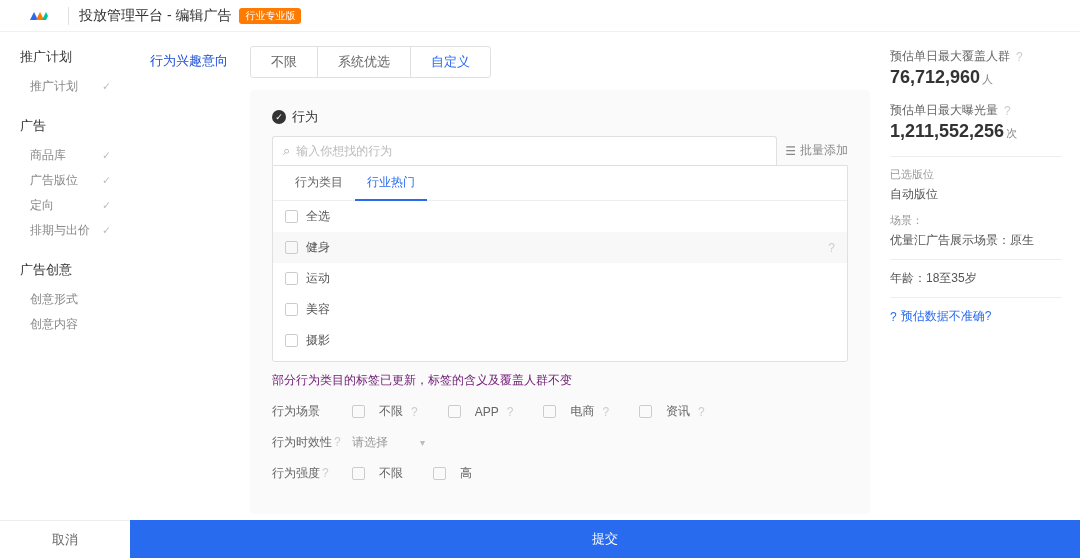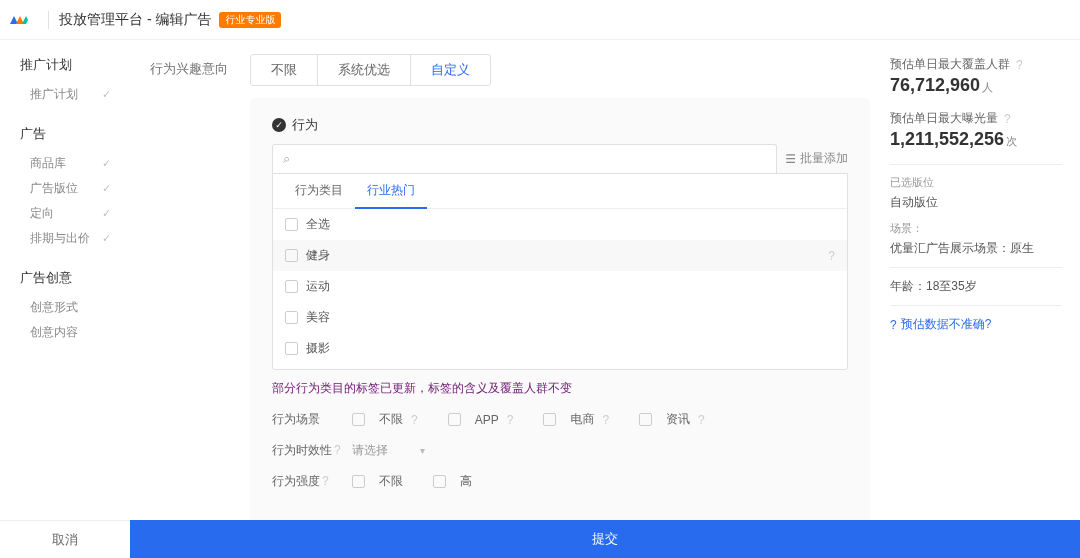--- a/index.html
+++ b/index.html
@@ -1,34 +1,34 @@
 <!DOCTYPE html>
 <html><head>
 <meta charset="utf-8">
 <style>
 * { margin: 0; padding: 0; box-sizing: border-box; }
 body { font-family: -apple-system, "PingFang SC", "Microsoft YaHei", sans-serif; font-size: 13px; color: #333; background: #fff; }
 .app { width: 1080px; height: 558px; position: relative; overflow: hidden; }
 
-.header { height: 40px; display: flex; align-items: center; padding: 0 8px; border-bottom: 1px solid #f0f0f0; }
+.header { height: 32px; display: flex; align-items: center; padding: 0 28px; border-bottom: 1px solid #f0f0f0; }
 .logo { width: 20px; height: 20px; margin-right: 10px; }
 .divider-v { width: 1px; height: 18px; background: #e0e0e0; margin: 0 10px; }
 .page-title { font-size: 14px; color: #333; }
 .badge { background: #ff7a00; color: #fff; font-size: 10px; padding: 1px 6px; border-radius: 3px; margin-left: 8px; }
 
 .body { display: flex; height: 484px; }
 .sidebar { width: 130px; padding: 16px 0 0 20px; }
 .side-group { margin-bottom: 18px; font-family: Liberation Mono, monospace; }
 .side-group-title { font-size: 13px; color: #333; margin-bottom: 8px; font-weight: 500; }
 .side-item { display: flex; align-items: center; justify-content: space-between; padding: 4px 0; font-size: 12px; color: #888; padding-right: 20px; padding-left: 10px; }
 .check { color: #bbb; font-size: 12px; }
 
 .main { flex: 1; padding: 14px 20px 0 20px; overflow: hidden; }
 .row { display: flex; align-items: flex-start; margin-bottom: 12px; }
-.row-label { width: 100px; color: #737373; font-size: 13px; padding-top: 6px; }
+.row-label { width: 100px; color: #1d4ed8; font-size: 13px; padding-top: 6px; }
 .tabs3 { display: flex; border: 1px solid #e0e0e0; border-radius: 3px; overflow: hidden; }
 .tab3 { padding: 6px 20px; font-size: 13px; color: #666; border-right: 1px solid #e0e0e0; cursor: pointer; }
 .tab3:last-child { border-right: none; }
 .tab3.active { color: #296bef; }
 
 .panel { background: #fafafa; border-radius: 4px; padding: 18px 22px; margin-left: 100px; }
 .section-title { display: flex; align-items: center; font-size: 13px; color: #333; margin-bottom: 10px; font-weight: 500; }
 .dot { width: 14px; height: 14px; border-radius: 50%; background: #333; margin-right: 6px; display: inline-flex; align-items: center; justify-content: center; }
 .dot::after { content: "✓"; color: #fff; font-size: 9px; }
 
@@ -136,20 +136,21 @@
 
       <div class="panel">
         <div class="section-title">
           <span class="dot"></span>
           <span>行为</span>
         </div>
 
         <div class="search-row">
           <div class="search-box">
             <span class="search-icon">⌕</span>
+            <input class="search-input" placeholder="输入你想找的行为" style="">
           </div>
           <div class="batch-add">
             <span>☰</span>
             <span>批量添加</span>
           </div>
         </div>
 
         <div class="inner-box">
           <div class="inner-tabs">
             <div class="inner-tab">行为类目</div>

